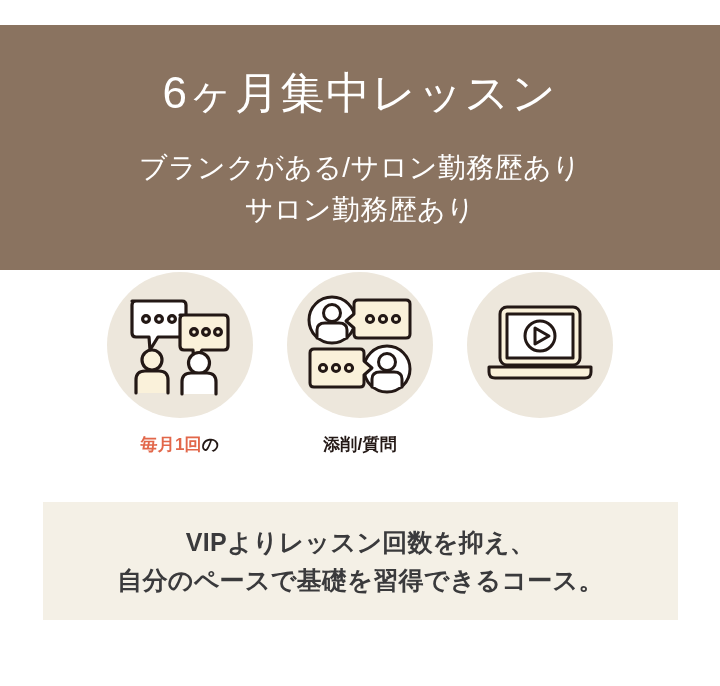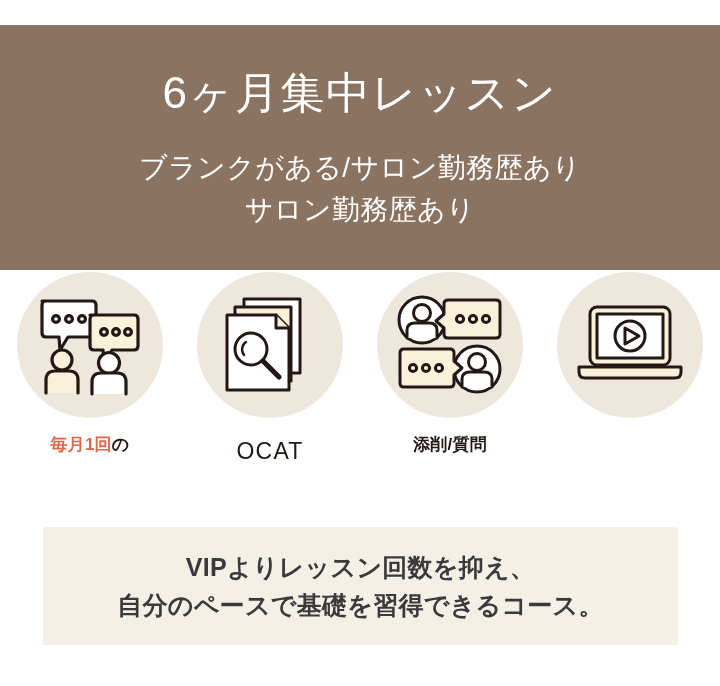--- a/index.html
+++ b/index.html
@@ -98,21 +98,21 @@
     font-size: 23px;
     font-weight: 400;
     letter-spacing: 1.2px;
     margin-top: 18px;
   }
 
   
   .note {
     position: absolute;
     left: 43px;
-    top: 527px;
+    top: 502px;
     width: 635px;
     height: 118px;
     background: #F4F0E6;
     display: flex;
     align-items: center;
     justify-content: center;
   }
   .note-text {
     color: #3A3A3C;
     font-size: 25px;
@@ -163,40 +163,20 @@
               <path d="M58 101 V89 Q58 80 67 80 H83 Q92 80 92 89 V101" fill="#ffffff"></path>
             </g>
           </svg>
         </span>
       </div>
       <div class="feature-label">
         <span class="line"><span class="hl">毎月1回</span><span>の</span></span>
       </div>
     </div>
 
-    <div class="feature">
-      <div class="circle">
-        <span>
-          <svg width="96" height="100" viewBox="0 0 96 100">
-            <g fill="none" stroke="#231815" stroke-width="3" stroke-linejoin="round" stroke-linecap="round">
-              <rect x="22" y="4" width="56" height="74" fill="#ffffff"></rect>
-              <rect x="13" y="12" width="56" height="74" fill="#FAF1DA"></rect>
-              <path d="M5 20 H54 L67 33 V95 H5 Z" fill="#ffffff"></path>
-              <path d="M54 20 V33 H67" fill="#FAF1DA"></path>
-              <circle cx="29" cy="54" r="16" fill="#ffffff"></circle>
-              <path d="M22 60 a9 9 0 0 1 2 -13" stroke-width="2.4"></path>
-              <path d="M41 66 L57 82" stroke-width="5.2"></path>
-            </g>
-          </svg>
-        </span>
-      </div>
-      <div class="feature-label label-ocat">
-        <span class="line">OCAT</span>
-      </div>
-    </div>
 
     <div class="feature">
       <div class="circle">
         <span>
           <svg width="108" height="102" viewBox="0 0 108 102">
             <g fill="none" stroke="#231815" stroke-width="3" stroke-linejoin="round" stroke-linecap="round">
 
               <circle cx="26" cy="26" r="23" fill="#ffffff"></circle>
               <circle cx="26" cy="19" r="8.5" fill="#ffffff"></circle>
               <path d="M11 44 V36 Q11 29 19 29 H33 Q41 29 41 36 V44" fill="#ffffff"></path>

